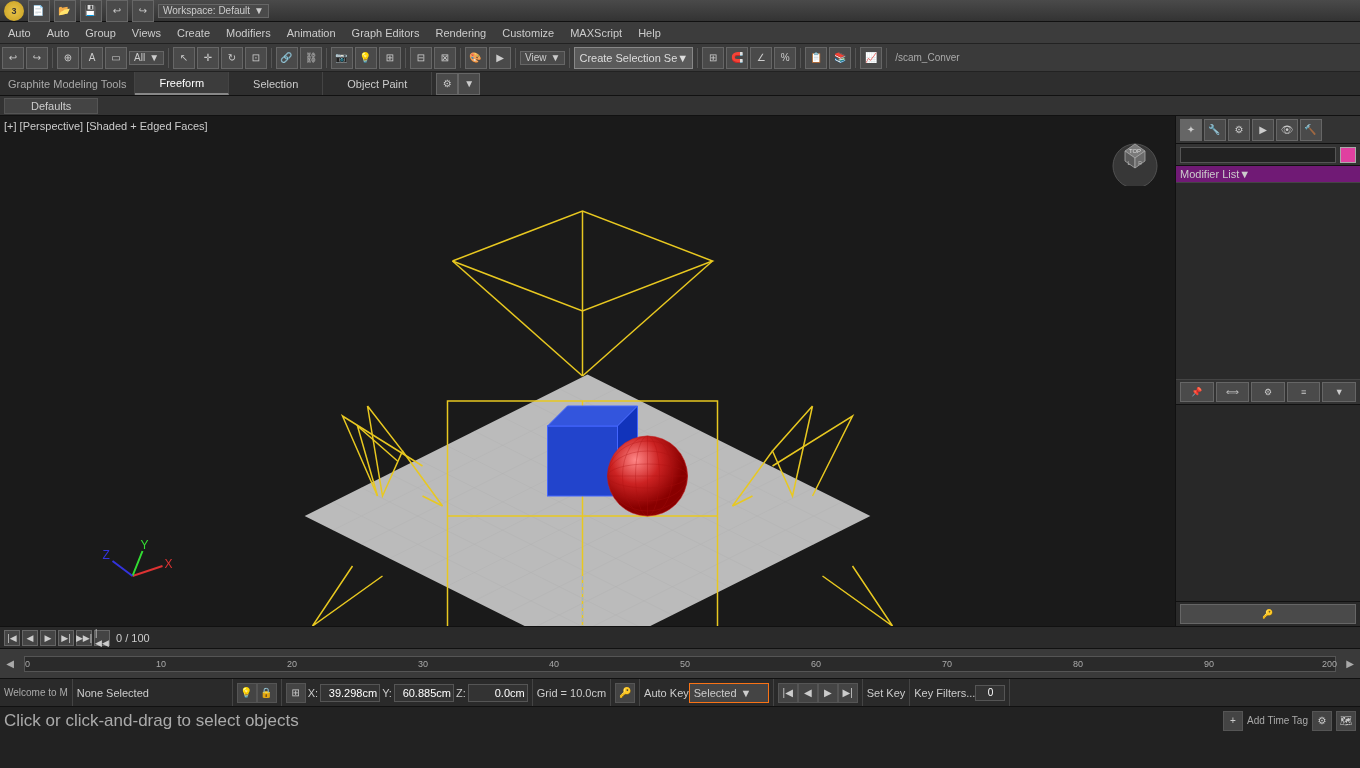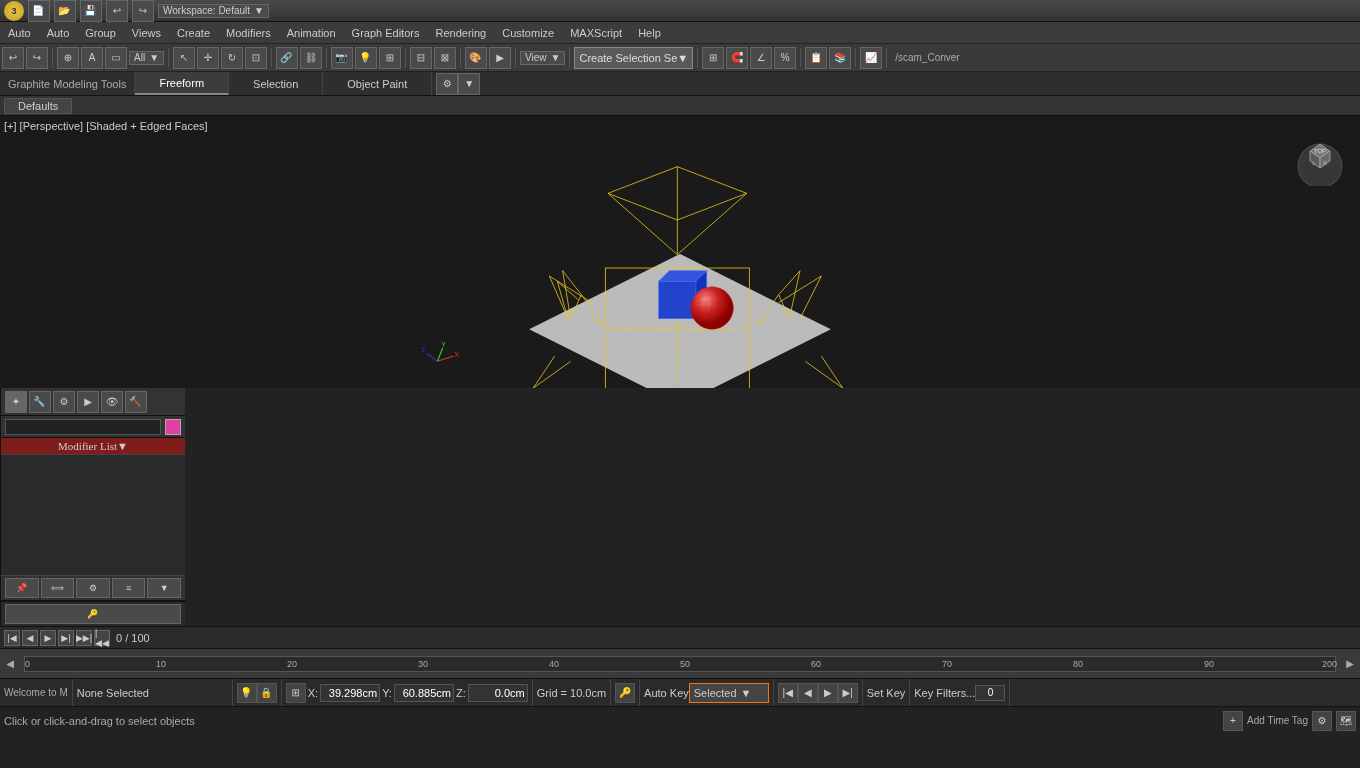--- a/index.html
+++ b/index.html
@@ -130,33 +130,32 @@
     
     #defaults-bar {
       height: 20px;
       background: #333;
       display: flex;
       align-items: center;
       padding: 0 4px;
       border-bottom: 1px solid #111;
     }
     .defaults-tab {
-      padding: 1px 13px;
+      padding: 1px 26px;
       font-size: 11px;
       background: #444;
       border: 1px solid #555;
       color: #ccc;
       cursor: pointer;
     }
 
     
     #main-area {
       display: flex;
       height: calc(768px - 22px - 22px - 28px - 24px - 20px - 52px - 28px);
-      flex-direction: column;
     }
 
     
     #viewport {
       flex: 1;
       background: #1a1a1a;
       position: relative;
       overflow: hidden;
     }
     #viewport-label {
@@ -209,23 +208,23 @@
     }
     #rp-color-swatch {
       width: 16px; height: 16px;
       background: #e040a0;
       border: 1px solid #aaa;
     }
     #modifier-list-label {
       padding: 2px 4px;
       font-size: 11px;
       color: #ccc;
-      background: #7f1d1d;
+      background: #701a75;
       border-bottom: 1px solid #444;
-      display: flex; align-items: center; justify-content: center; font-family: Liberation Serif, serif;
+      display: flex; align-items: center; justify-content: flex-start;
     }
     #modifier-list-area {
       flex: 1;
       background: #2a2a2a;
       min-height: 120px;
     }
     #rp-buttons {
       display: flex;
       gap: 2px;
       padding: 2px 4px;
@@ -343,21 +342,21 @@
     
     #bottombar {
       height: 28px;
       background: #222;
       border-top: 1px solid #111;
       display: flex;
       align-items: center;
       padding: 0 4px;
       gap: 4px;
     }
-    .bb-text { font-size: 11px; color: #aaa; flex: 1; }
+    .bb-text { font-size: 17px; color: #aaa; flex: 1; }
     .bb-icon-btn {
       width: 20px; height: 20px;
       background: #444;
       border: 1px solid #555;
       display: flex; align-items: center; justify-content: center;
       cursor: pointer; font-size: 10px; color: #ccc;
     }
 
     
     #scene-svg {

